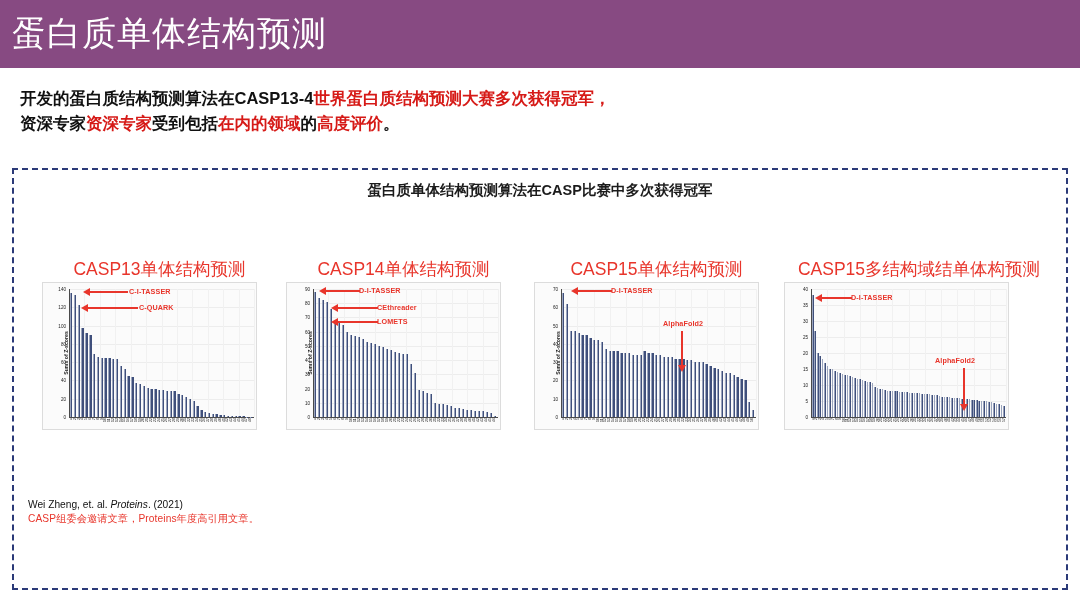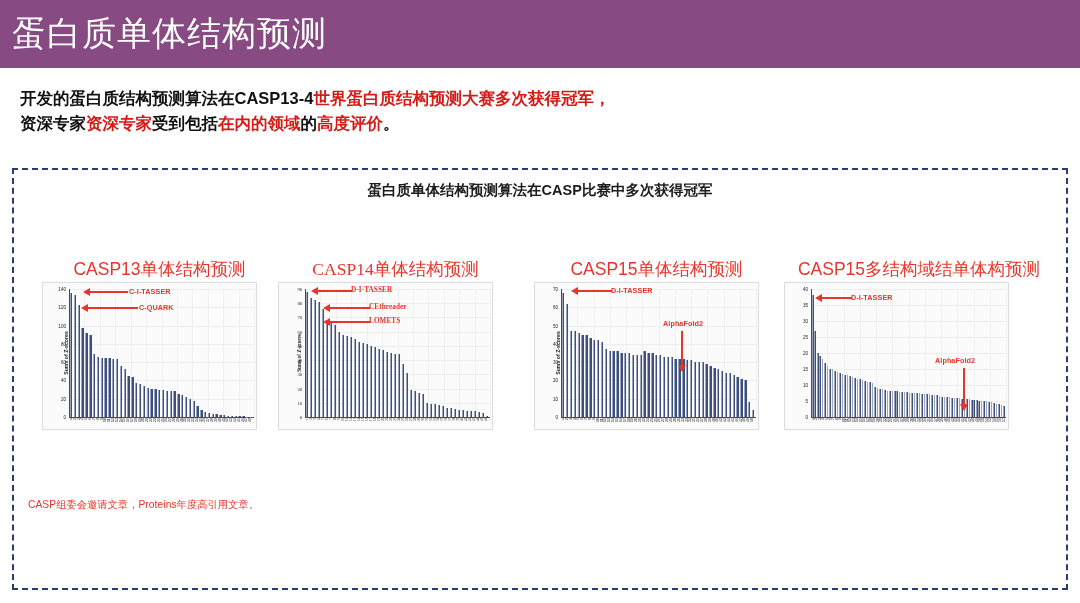--- a/index.html
+++ b/index.html
@@ -378,21 +378,21 @@
               <div class="shaft" style="left:5px;width:40px"></div>
               <div class="head"></div>
             </div>
             <div class="anno" style="left: 96px; top: 20px;">C-QUARK</div>
             <div class="arrow-left" style="left: 38px; top: 25px;">
               <div class="shaft" style="left:5px;width:52px"></div>
               <div class="head"></div>
             </div>
           </div>
         </div>
-        <div class="chart-block" style="left: 254px; width: 235px; font-family: Liberation Serif, serif;">
+        <div class="chart-block" style="left: 262px; width: 235px;">
           <div class="chart-title">CASP14单体结构预测</div>
           <div class="plot-wrap" style="width: 215px; height: 148px;">
             <div class="plot-inner">
               <div class="ylab" style="left: 1px; top: 70px;">Sums of Z-scores</div>
               <div class="gridline" style="left: 26px; width: 185px; top: 134px;"></div>
               <div class="ytick" style="left: 8px; width: 15px; top: 134px;">0</div>
               <div class="gridline" style="left: 26px; width: 185px; top: 119.778px;"></div>
               <div class="ytick" style="left: 8px; width: 15px; top: 119.778px;">10</div>
               <div class="gridline" style="left: 26px; width: 185px; top: 105.556px;"></div>
               <div class="ytick" style="left: 8px; width: 15px; top: 105.556px;">20</div>
@@ -877,16 +877,19 @@
             <div class="anno" style="left: 150px; top: 73px;">AlphaFold2</div>
             <div class="arrow-down" style="position: absolute; left: 178px; top: 85px;">
               <div class="shaft" style="top:0;height:36px"></div>
               <div class="head" style="top:36px"></div>
             </div>
           </div>
         </div>
       </div>
 
     <div id="refs">
+      <div class="ref-line">
+        <span>Wei Zheng, et. al. </span><span class="ital">Proteins</span><span>. (2021)</span>
+      </div>
       <div class="ref-line red-line">CASP组委会邀请文章，Proteins年度高引用文章。</div>
     </div>
   </div>
 </div>
 
 </body></html>

